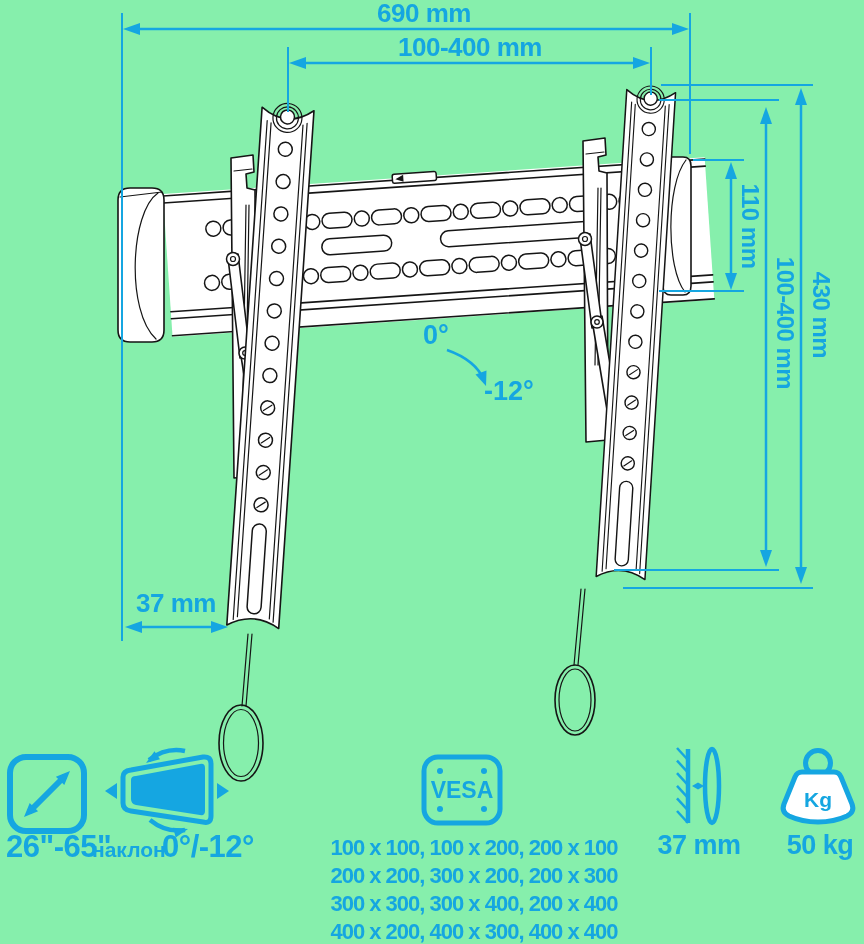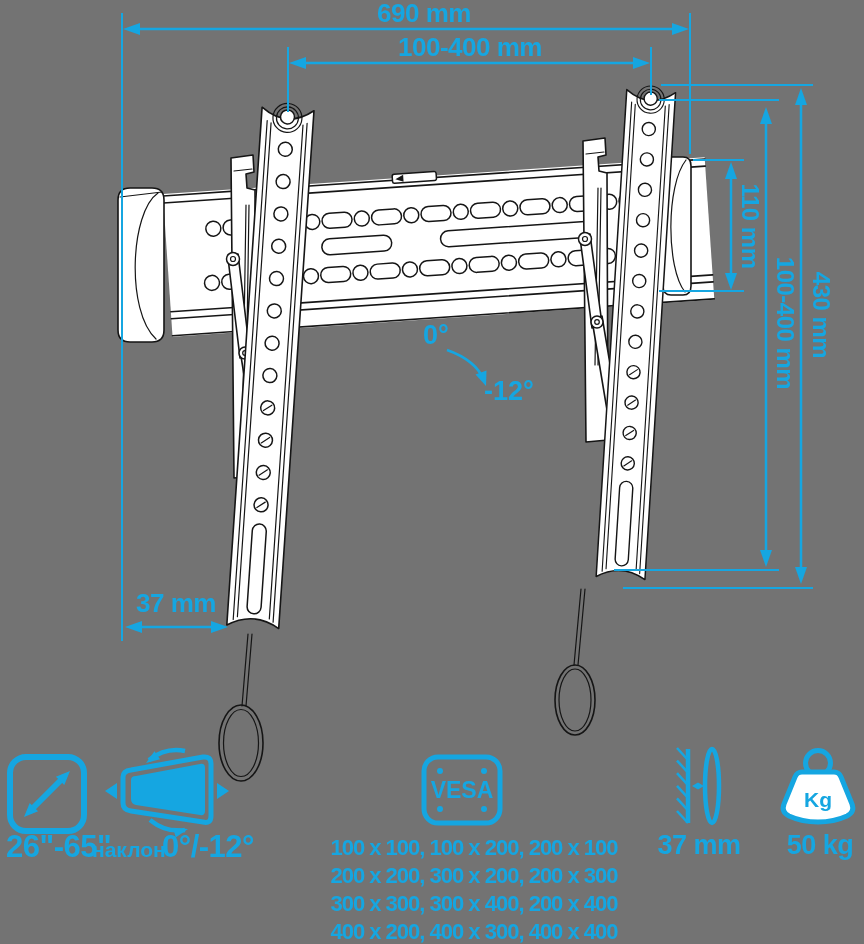--- a/index.html
+++ b/index.html
@@ -1,16 +1,16 @@
 <!DOCTYPE html>
 <html><head>
 <meta charset="utf-8">
 <style>
   html,body{margin:0;padding:0;background:#ffffff;}
-  #stage{width:864px;height:944px;position:relative;background:#737373;overflow:hidden;}
+  #stage{width:864px;height:944px;position:relative;background:#86efac;overflow:hidden;}
   svg{display:block;}
   svg text{font-family:"Liberation Sans","DejaVu Sans",sans-serif;font-weight:bold;}
   .dimtxt{fill:#15a6e1;font-size:26px;letter-spacing:-0.5px;}
   .dimtxt-v{fill:#15a6e1;font-size:24px;letter-spacing:-0.5px;}
   .tilttxt{fill:#15a6e1;font-size:27px;}
   .lbl-big{fill:#15a6e1;font-size:31px;letter-spacing:-0.5px;}
   .lbl-sm{fill:#15a6e1;font-size:21px;}
   .lbl-med{fill:#15a6e1;font-size:27px;letter-spacing:-0.5px;}
   .vesa-line{fill:#15a6e1;font-size:22px;letter-spacing:-1px;}
   .vesa-t{fill:#15a6e1;font-size:23px;letter-spacing:0px;}

